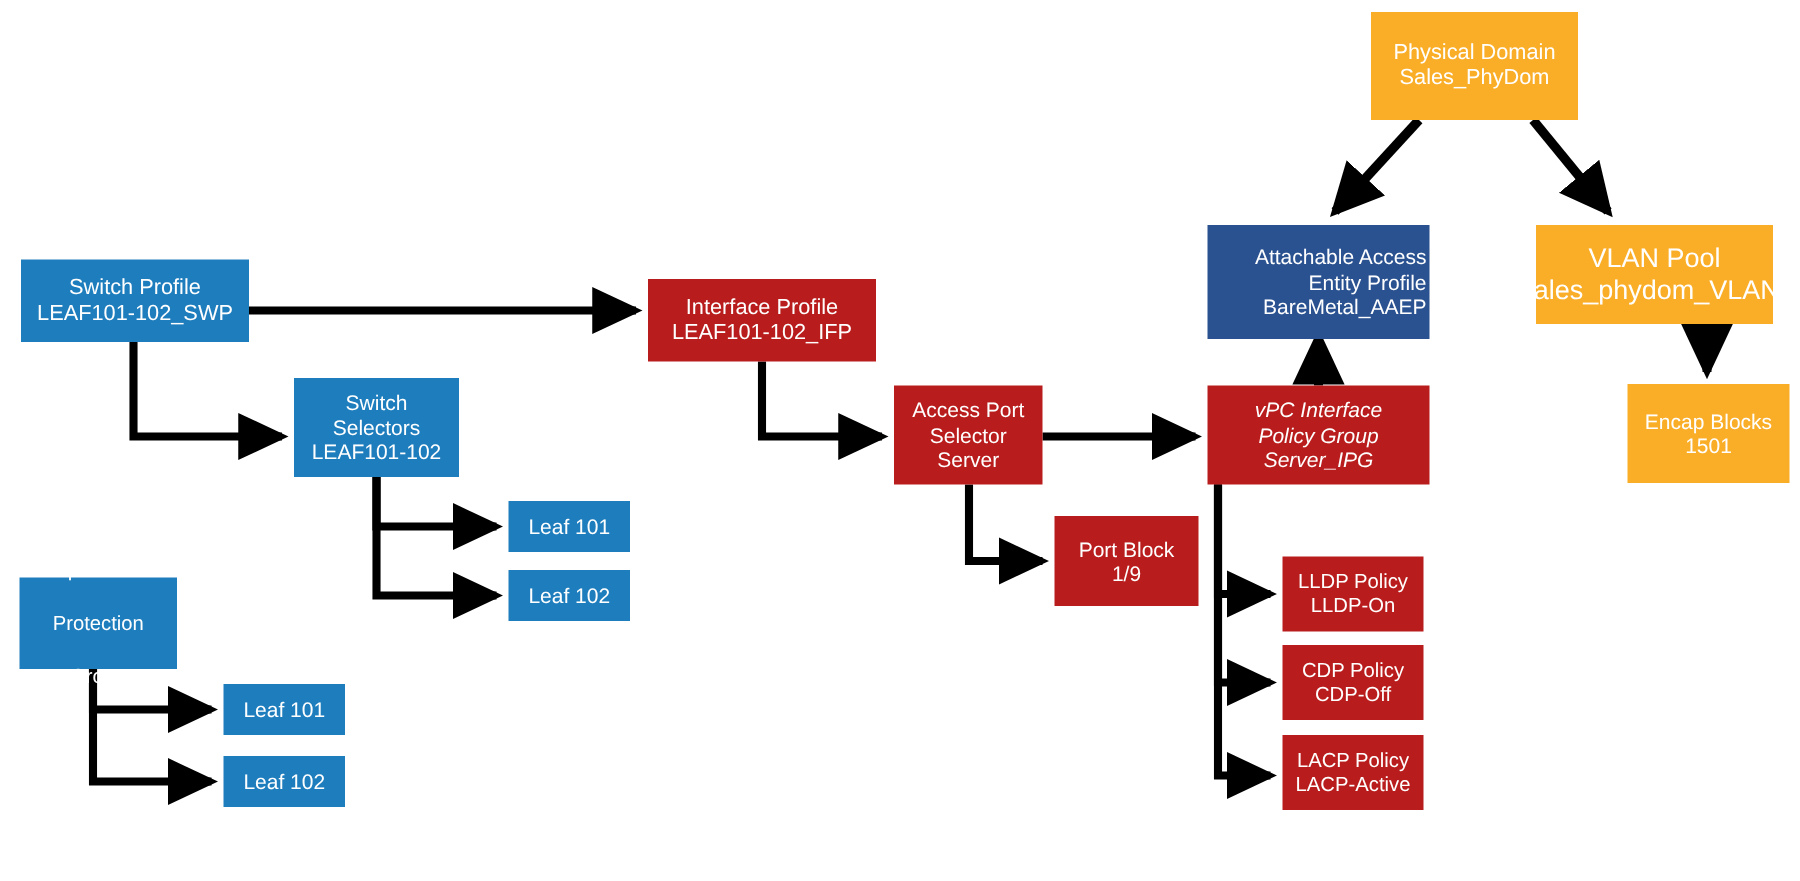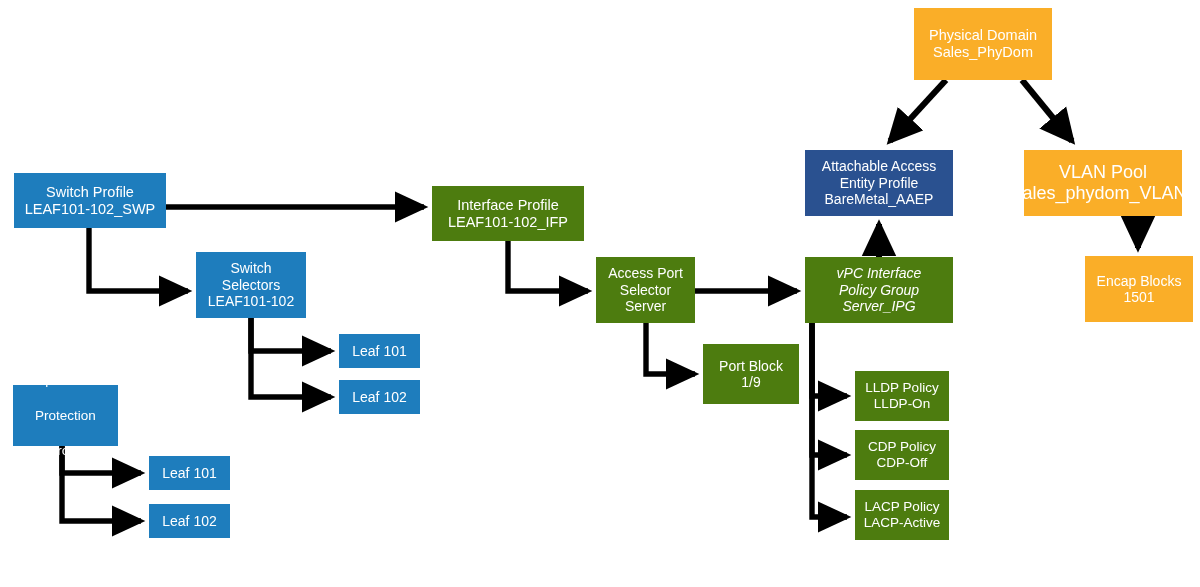--- a/index.html
+++ b/index.html
@@ -34,21 +34,21 @@
     line-height: 1.17;
     z-index: 5;
     padding: 0 2px;
   }
   .node .ln {
     display: block;
     white-space: nowrap;
   }
   .blue   { background: #1E7DBD; }
   .navy   { background: #2A5190; }
-  .green  { background: #4d7c0f; }
+  .green  { background: #b91c1c; }
   .orange { background: #FAAE28; }
 </style>
 </head>
 <body>
 
 <div id="diagram">
 
   <svg id="edges" viewBox="0 0 1200 587" xmlns="http://www.w3.org/2000/svg">
     <defs>
       <marker id="ah" markerWidth="7" markerHeight="7" refX="5.4" refY="3.1" orient="auto" markerUnits="strokeWidth">
@@ -129,21 +129,21 @@
       </div>
       <div class="node green" style="left: 703px; top: 344px; width: 96px; height: 60px; font-size: 14px;">
         <span class="ln">Port Block</span>
         <span class="ln">1/9</span>
       </div>
       <div class="node green" style="left: 805px; top: 257px; width: 148px; height: 66px; font-size: 14px; font-style: italic;">
         <span class="ln">vPC Interface</span>
         <span class="ln">Policy Group</span>
         <span class="ln">Server_IPG</span>
       </div>
-      <div class="node navy" style="left: 805px; top: 150px; width: 148px; height: 66px; font-size: 14px;">
+      <div class="node navy" style="left: 805px; top: 150px; width: 148px; height: 76px; font-size: 14px; align-items: flex-end;">
         <span class="ln">Attachable Access</span>
         <span class="ln">Entity Profile</span>
         <span class="ln">BareMetal_AAEP</span>
       </div>
       <div class="node orange" style="left: 914px; top: 8px; width: 138px; height: 72px; font-size: 14.5px;">
         <span class="ln">Physical Domain</span>
         <span class="ln">Sales_PhyDom</span>
       </div>
       <div class="node orange" style="left: 1024px; top: 150px; width: 158px; height: 66px; font-size: 18px;">
         <span class="ln">VLAN Pool</span>

